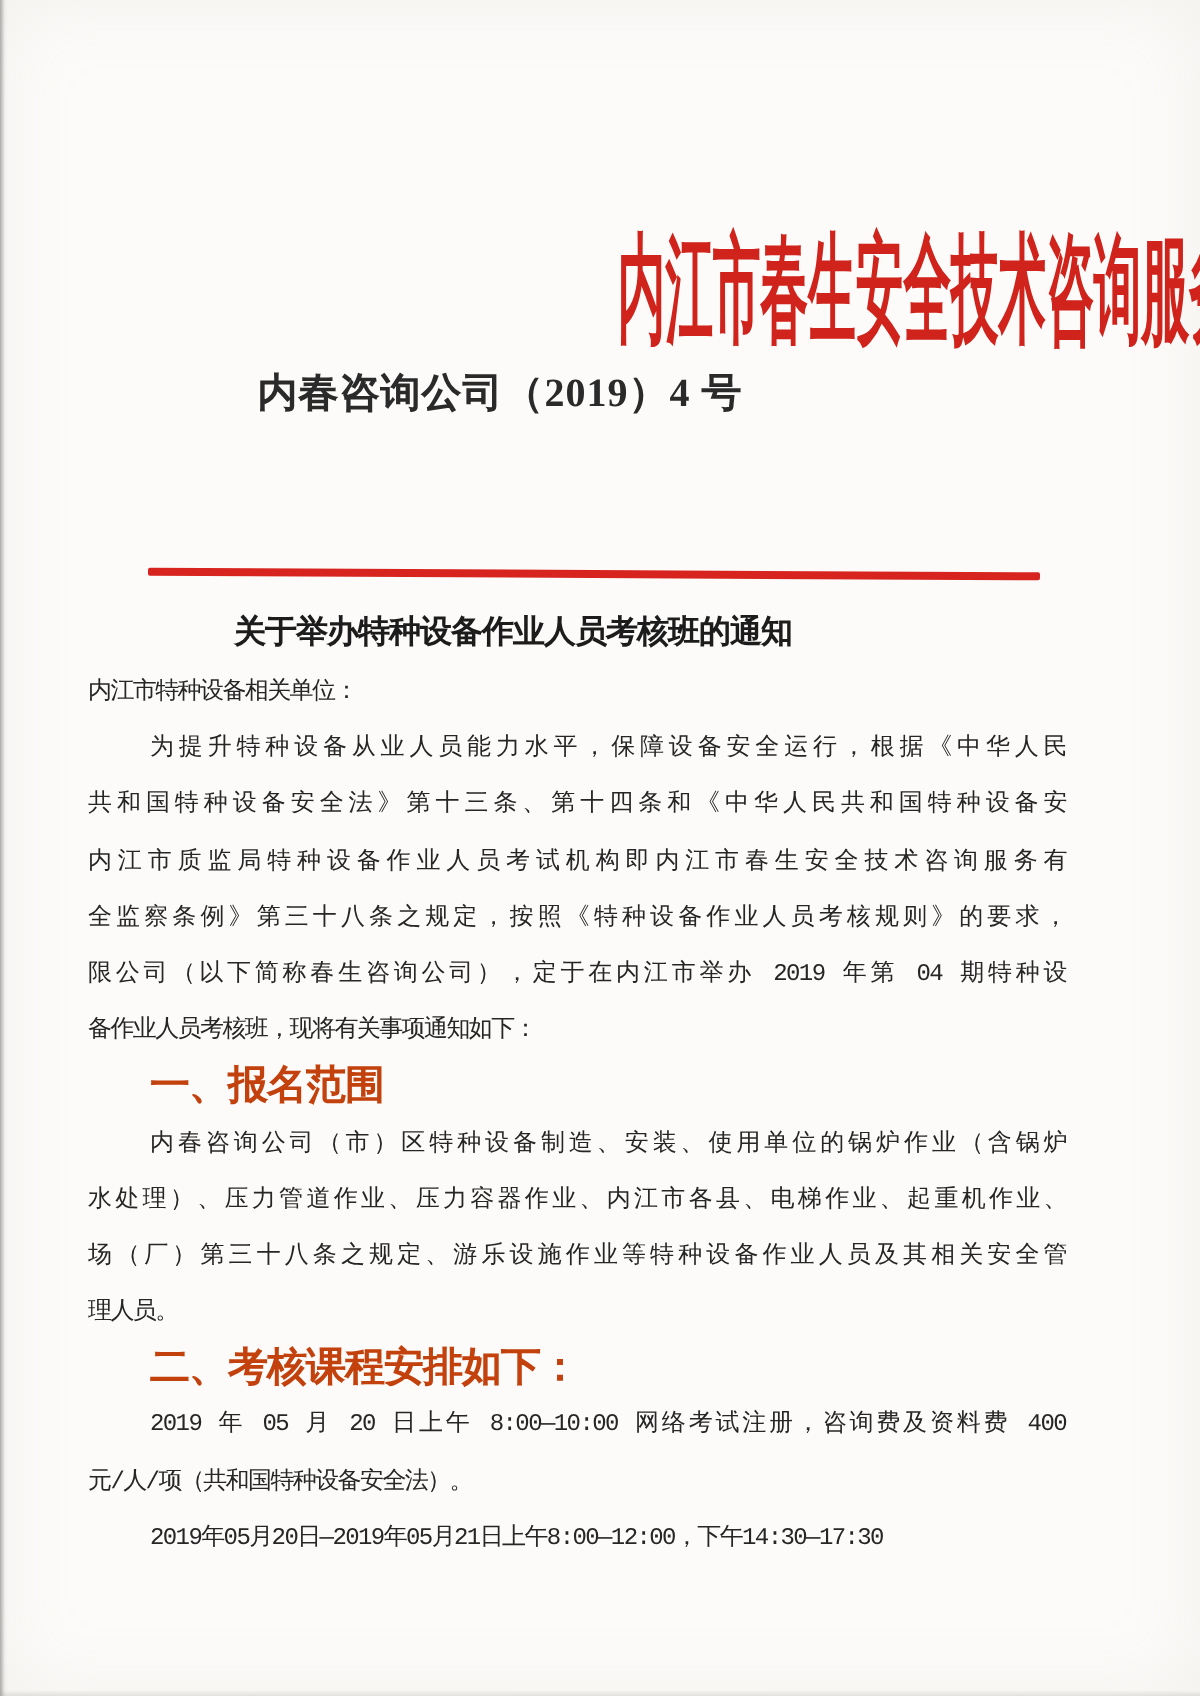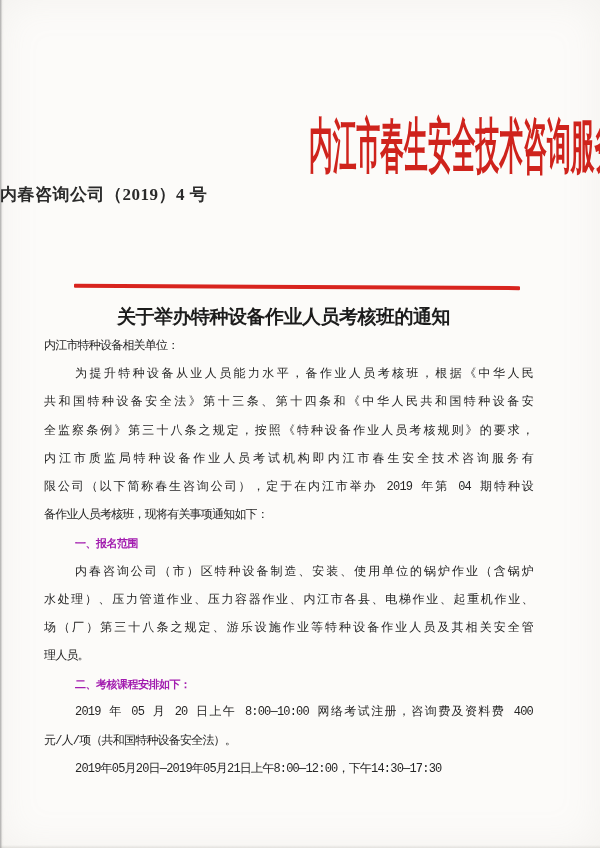--- a/index.html
+++ b/index.html
@@ -31,39 +31,39 @@
     font-weight: bold;
     font-size: 56px;
     line-height: 60px;
     color: #cf231c;
     transform: scale(0.425, 1.06);
     transform-origin: center top;
     letter-spacing: 0;
   }
   .doc-number {
     position: absolute; top: 183px; left: 0; width: 500px;
-    text-align: left;
+    text-align: center;
     font-family: "Liberation Serif", serif;
     font-weight: bold;
-    font-size: 17px;
+    font-size: 20px;
     color: #2a2a2a;
     letter-spacing: 0.5px;
   }
   .red-rule {
     position: absolute; left: 74px; top: 285px;
     width: 446px; height: 4px;
     background: #d8241e;
     border-radius: 1px;
     transform: rotate(0.3deg);
   }
   .notice-title {
     position: absolute; top: 306px; left: 117px;
     font-family: "Liberation Sans", sans-serif;
     font-weight: 700;
-    font-size: 19px;
+    font-size: 16px;
     line-height: 22px;
     letter-spacing: -0.5px;
     color: #1c1c1c;
     white-space: nowrap;
   }
   .body-block {
     position: absolute; left: 44px; top: 332px; width: 489px;
     color: #262626;
   }
   .line {
@@ -76,23 +76,23 @@
   }
   .line.just {
     white-space: normal;
     text-align: justify;
     text-align-last: justify;
   }
   .line.indent { text-indent: 31px; }
   .line.bold {
     font-family: "Liberation Sans", sans-serif;
     font-weight: 700;
-    font-size: 11px;
+    font-size: 20px;
     letter-spacing: -0.5px;
-    color: #a21caf;
+    color: #c2410c;
   }
 </style>
 </head>
 <body>
 
 <div class="page">
 
   <div class="scan-edge-left"></div>
   <div class="scan-edge-bottom"></div>
 
@@ -102,24 +102,24 @@
 
   <div class="doc-number">内春咨询公司（2019）4 号</div>
 
   <div class="red-rule"></div>
 
   <div class="notice-title">关于举办特种设备作业人员考核班的通知</div>
 
   <div class="body-block">
     <div class="line">内江市特种设备相关单位：</div>
     <div>
-        <div class="line indent just">为提升特种设备从业人员能力水平，备作业人员考核班，根据《中华人民</div>
+        <div class="line indent just">为提升特种设备从业人员能力水平，保障设备安全运行，根据《中华人民</div>
         <div class="line just">共和国特种设备安全法》第十三条、第十四条和《中华人民共和国特种设备安</div>
+        <div class="line just">内江市质监局特种设备作业人员考试机构即内江市春生安全技术咨询服务有</div>
         <div class="line just">全监察条例》第三十八条之规定，按照《特种设备作业人员考核规则》的要求，</div>
-        <div class="line just">内江市质监局特种设备作业人员考试机构即内江市春生安全技术咨询服务有</div>
         <div class="line just">限公司（以下简称春生咨询公司），定于在内江市举办 2019 年第 04 期特种设</div>
         <div class="line">备作业人员考核班，现将有关事项通知如下：</div>
         <div class="line indent bold">一、报名范围</div>
         <div class="line indent just">内春咨询公司（市）区特种设备制造、安装、使用单位的锅炉作业（含锅炉</div>
         <div class="line just">水处理）、压力管道作业、压力容器作业、内江市各县、电梯作业、起重机作业、</div>
         <div class="line just">场（厂）第三十八条之规定、游乐设施作业等特种设备作业人员及其相关安全管</div>
         <div class="line">理人员。</div>
         <div class="line indent bold">二、考核课程安排如下：</div>
         <div class="line indent just">2019 年 05 月 20 日上午 8:00—10:00 网络考试注册，咨询费及资料费 400</div>
         <div class="line">元/人/项（共和国特种设备安全法）。</div>

